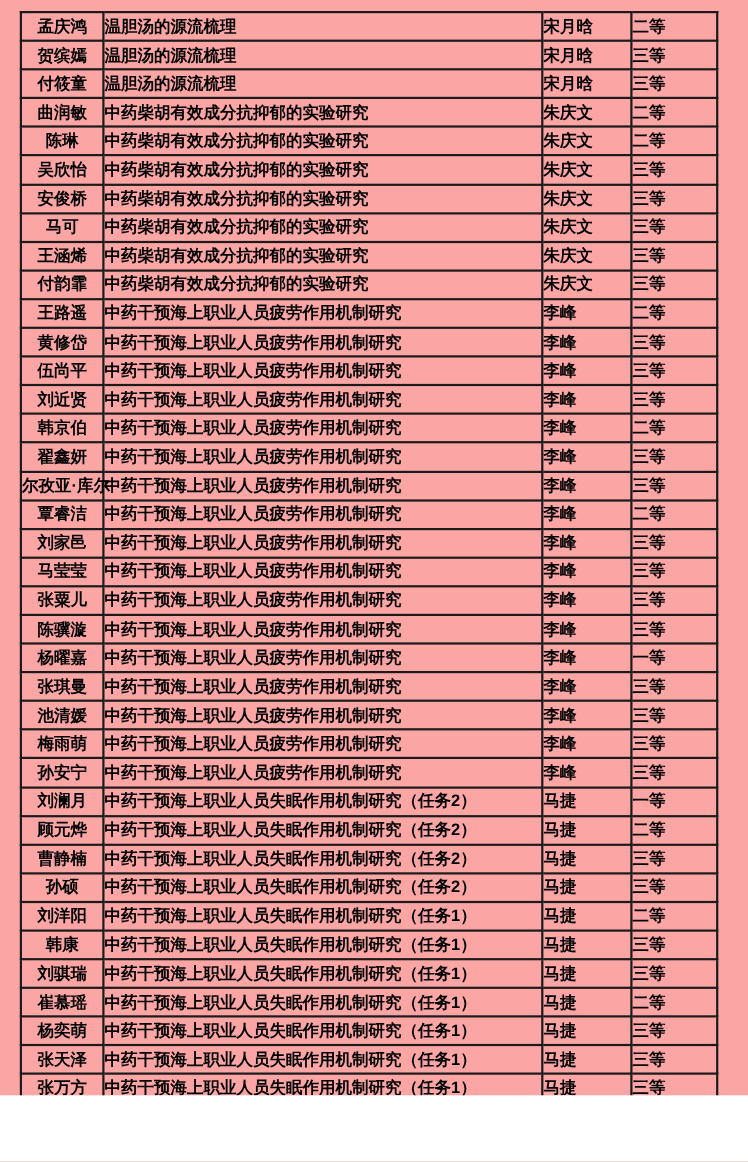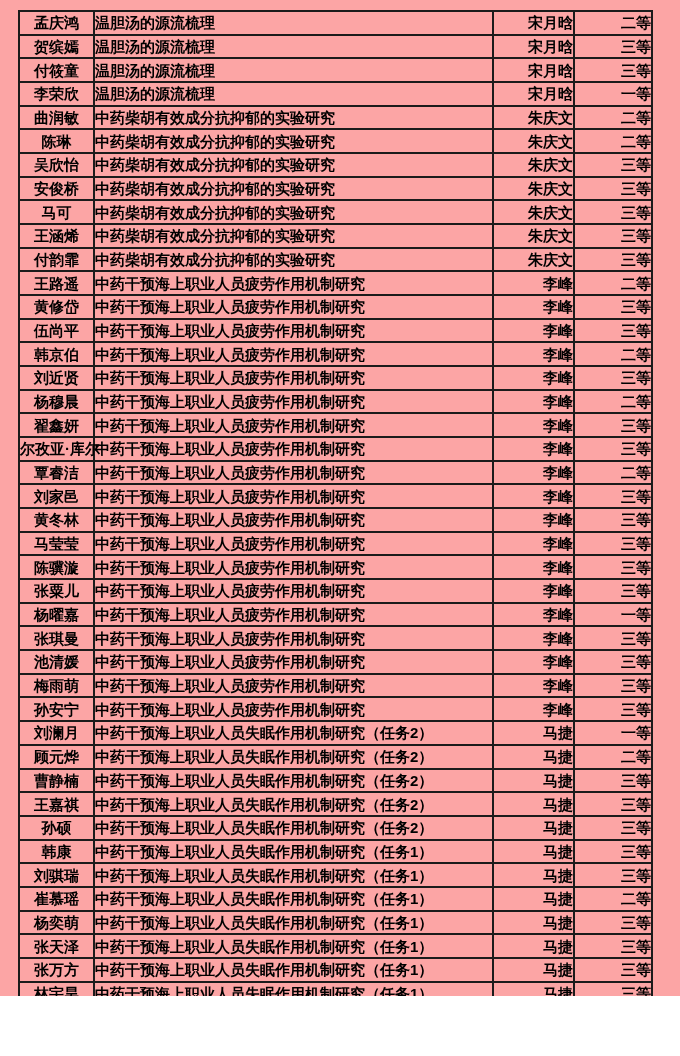--- a/index.html
+++ b/index.html
@@ -37,25 +37,25 @@
   td.name-cell {
     text-align: center;
     white-space: nowrap;
   }
   td.title-cell {
     text-align: left;
     padding-left: 3px;
     white-space: nowrap;
   }
   td.supervisor-cell {
-    text-align: right;
+    text-align: left;
     white-space: nowrap;
   }
   td.grade-cell {
-    text-align: right;
+    text-align: left;
     white-space: nowrap;
   }
 </style>
 </head>
 <body>
 
 <div class="page">
   <table class="award-table">
     <colgroup>
       <col style="width:75px">
@@ -76,26 +76,20 @@
     <td class="supervisor-cell">宋月晗</td>
     <td class="grade-cell">三等</td>
   </tr>
         <tr>
     <td class="name-cell">付筱童</td>
     <td class="title-cell">温胆汤的源流梳理</td>
     <td class="supervisor-cell">宋月晗</td>
     <td class="grade-cell">三等</td>
   </tr>
         <tr>
-    <td class="name-cell">李荣欣</td>
-    <td class="title-cell">温胆汤的源流梳理</td>
-    <td class="supervisor-cell">宋月晗</td>
-    <td class="grade-cell">一等</td>
-  </tr>
-        <tr>
     <td class="name-cell">曲润敏</td>
     <td class="title-cell">中药柴胡有效成分抗抑郁的实验研究</td>
     <td class="supervisor-cell">朱庆文</td>
     <td class="grade-cell">二等</td>
   </tr>
         <tr>
     <td class="name-cell">陈琳</td>
     <td class="title-cell">中药柴胡有效成分抗抑郁的实验研究</td>
     <td class="supervisor-cell">朱庆文</td>
     <td class="grade-cell">二等</td>
@@ -142,38 +136,32 @@
     <td class="supervisor-cell">李峰</td>
     <td class="grade-cell">三等</td>
   </tr>
         <tr>
     <td class="name-cell">伍尚平</td>
     <td class="title-cell">中药干预海上职业人员疲劳作用机制研究</td>
     <td class="supervisor-cell">李峰</td>
     <td class="grade-cell">三等</td>
   </tr>
         <tr>
+    <td class="name-cell">刘近贤</td>
+    <td class="title-cell">中药干预海上职业人员疲劳作用机制研究</td>
+    <td class="supervisor-cell">李峰</td>
+    <td class="grade-cell">三等</td>
+  </tr>
+        <tr>
     <td class="name-cell">韩京伯</td>
     <td class="title-cell">中药干预海上职业人员疲劳作用机制研究</td>
     <td class="supervisor-cell">李峰</td>
     <td class="grade-cell">二等</td>
   </tr>
         <tr>
-    <td class="name-cell">刘近贤</td>
-    <td class="title-cell">中药干预海上职业人员疲劳作用机制研究</td>
-    <td class="supervisor-cell">李峰</td>
-    <td class="grade-cell">三等</td>
-  </tr>
-        <tr>
-    <td class="name-cell">杨穆晨</td>
-    <td class="title-cell">中药干预海上职业人员疲劳作用机制研究</td>
-    <td class="supervisor-cell">李峰</td>
-    <td class="grade-cell">二等</td>
-  </tr>
-        <tr>
     <td class="name-cell">翟鑫妍</td>
     <td class="title-cell">中药干预海上职业人员疲劳作用机制研究</td>
     <td class="supervisor-cell">李峰</td>
     <td class="grade-cell">三等</td>
   </tr>
         <tr>
     <td class="name-cell">尔孜亚·库尔</td>
     <td class="title-cell">中药干预海上职业人员疲劳作用机制研究</td>
     <td class="supervisor-cell">李峰</td>
     <td class="grade-cell">三等</td>
@@ -184,39 +172,33 @@
     <td class="supervisor-cell">李峰</td>
     <td class="grade-cell">二等</td>
   </tr>
         <tr>
     <td class="name-cell">刘家邑</td>
     <td class="title-cell">中药干预海上职业人员疲劳作用机制研究</td>
     <td class="supervisor-cell">李峰</td>
     <td class="grade-cell">三等</td>
   </tr>
         <tr>
-    <td class="name-cell">黄冬林</td>
-    <td class="title-cell">中药干预海上职业人员疲劳作用机制研究</td>
-    <td class="supervisor-cell">李峰</td>
-    <td class="grade-cell">三等</td>
-  </tr>
-        <tr>
     <td class="name-cell">马莹莹</td>
     <td class="title-cell">中药干预海上职业人员疲劳作用机制研究</td>
     <td class="supervisor-cell">李峰</td>
     <td class="grade-cell">三等</td>
   </tr>
         <tr>
+    <td class="name-cell">张粟儿</td>
+    <td class="title-cell">中药干预海上职业人员疲劳作用机制研究</td>
+    <td class="supervisor-cell">李峰</td>
+    <td class="grade-cell">三等</td>
+  </tr>
+        <tr>
     <td class="name-cell">陈骥漩</td>
-    <td class="title-cell">中药干预海上职业人员疲劳作用机制研究</td>
-    <td class="supervisor-cell">李峰</td>
-    <td class="grade-cell">三等</td>
-  </tr>
-        <tr>
-    <td class="name-cell">张粟儿</td>
     <td class="title-cell">中药干预海上职业人员疲劳作用机制研究</td>
     <td class="supervisor-cell">李峰</td>
     <td class="grade-cell">三等</td>
   </tr>
         <tr>
     <td class="name-cell">杨曜嘉</td>
     <td class="title-cell">中药干预海上职业人员疲劳作用机制研究</td>
     <td class="supervisor-cell">李峰</td>
     <td class="grade-cell">一等</td>
   </tr>
@@ -256,32 +238,32 @@
     <td class="supervisor-cell">马捷</td>
     <td class="grade-cell">二等</td>
   </tr>
         <tr>
     <td class="name-cell">曹静楠</td>
     <td class="title-cell">中药干预海上职业人员失眠作用机制研究（任务2）</td>
     <td class="supervisor-cell">马捷</td>
     <td class="grade-cell">三等</td>
   </tr>
         <tr>
-    <td class="name-cell">王嘉祺</td>
-    <td class="title-cell">中药干预海上职业人员失眠作用机制研究（任务2）</td>
-    <td class="supervisor-cell">马捷</td>
-    <td class="grade-cell">三等</td>
-  </tr>
-        <tr>
     <td class="name-cell">孙硕</td>
     <td class="title-cell">中药干预海上职业人员失眠作用机制研究（任务2）</td>
     <td class="supervisor-cell">马捷</td>
     <td class="grade-cell">三等</td>
   </tr>
         <tr>
+    <td class="name-cell">刘洋阳</td>
+    <td class="title-cell">中药干预海上职业人员失眠作用机制研究（任务1）</td>
+    <td class="supervisor-cell">马捷</td>
+    <td class="grade-cell">二等</td>
+  </tr>
+        <tr>
     <td class="name-cell">韩康</td>
     <td class="title-cell">中药干预海上职业人员失眠作用机制研究（任务1）</td>
     <td class="supervisor-cell">马捷</td>
     <td class="grade-cell">三等</td>
   </tr>
         <tr>
     <td class="name-cell">刘骐瑞</td>
     <td class="title-cell">中药干预海上职业人员失眠作用机制研究（任务1）</td>
     <td class="supervisor-cell">马捷</td>
     <td class="grade-cell">三等</td>
@@ -299,26 +281,20 @@
     <td class="grade-cell">三等</td>
   </tr>
         <tr>
     <td class="name-cell">张天泽</td>
     <td class="title-cell">中药干预海上职业人员失眠作用机制研究（任务1）</td>
     <td class="supervisor-cell">马捷</td>
     <td class="grade-cell">三等</td>
   </tr>
         <tr>
     <td class="name-cell">张万方</td>
-    <td class="title-cell">中药干预海上职业人员失眠作用机制研究（任务1）</td>
-    <td class="supervisor-cell">马捷</td>
-    <td class="grade-cell">三等</td>
-  </tr>
-        <tr>
-    <td class="name-cell">林宇昊</td>
     <td class="title-cell">中药干预海上职业人员失眠作用机制研究（任务1）</td>
     <td class="supervisor-cell">马捷</td>
     <td class="grade-cell">三等</td>
   </tr>
         <tr>
     <td class="name-cell">王贵超</td>
     <td class="title-cell">中药干预海上职业人员失眠作用机制研究（任务1）</td>
     <td class="supervisor-cell">马捷</td>
     <td class="grade-cell">三等</td>
   </tr>

